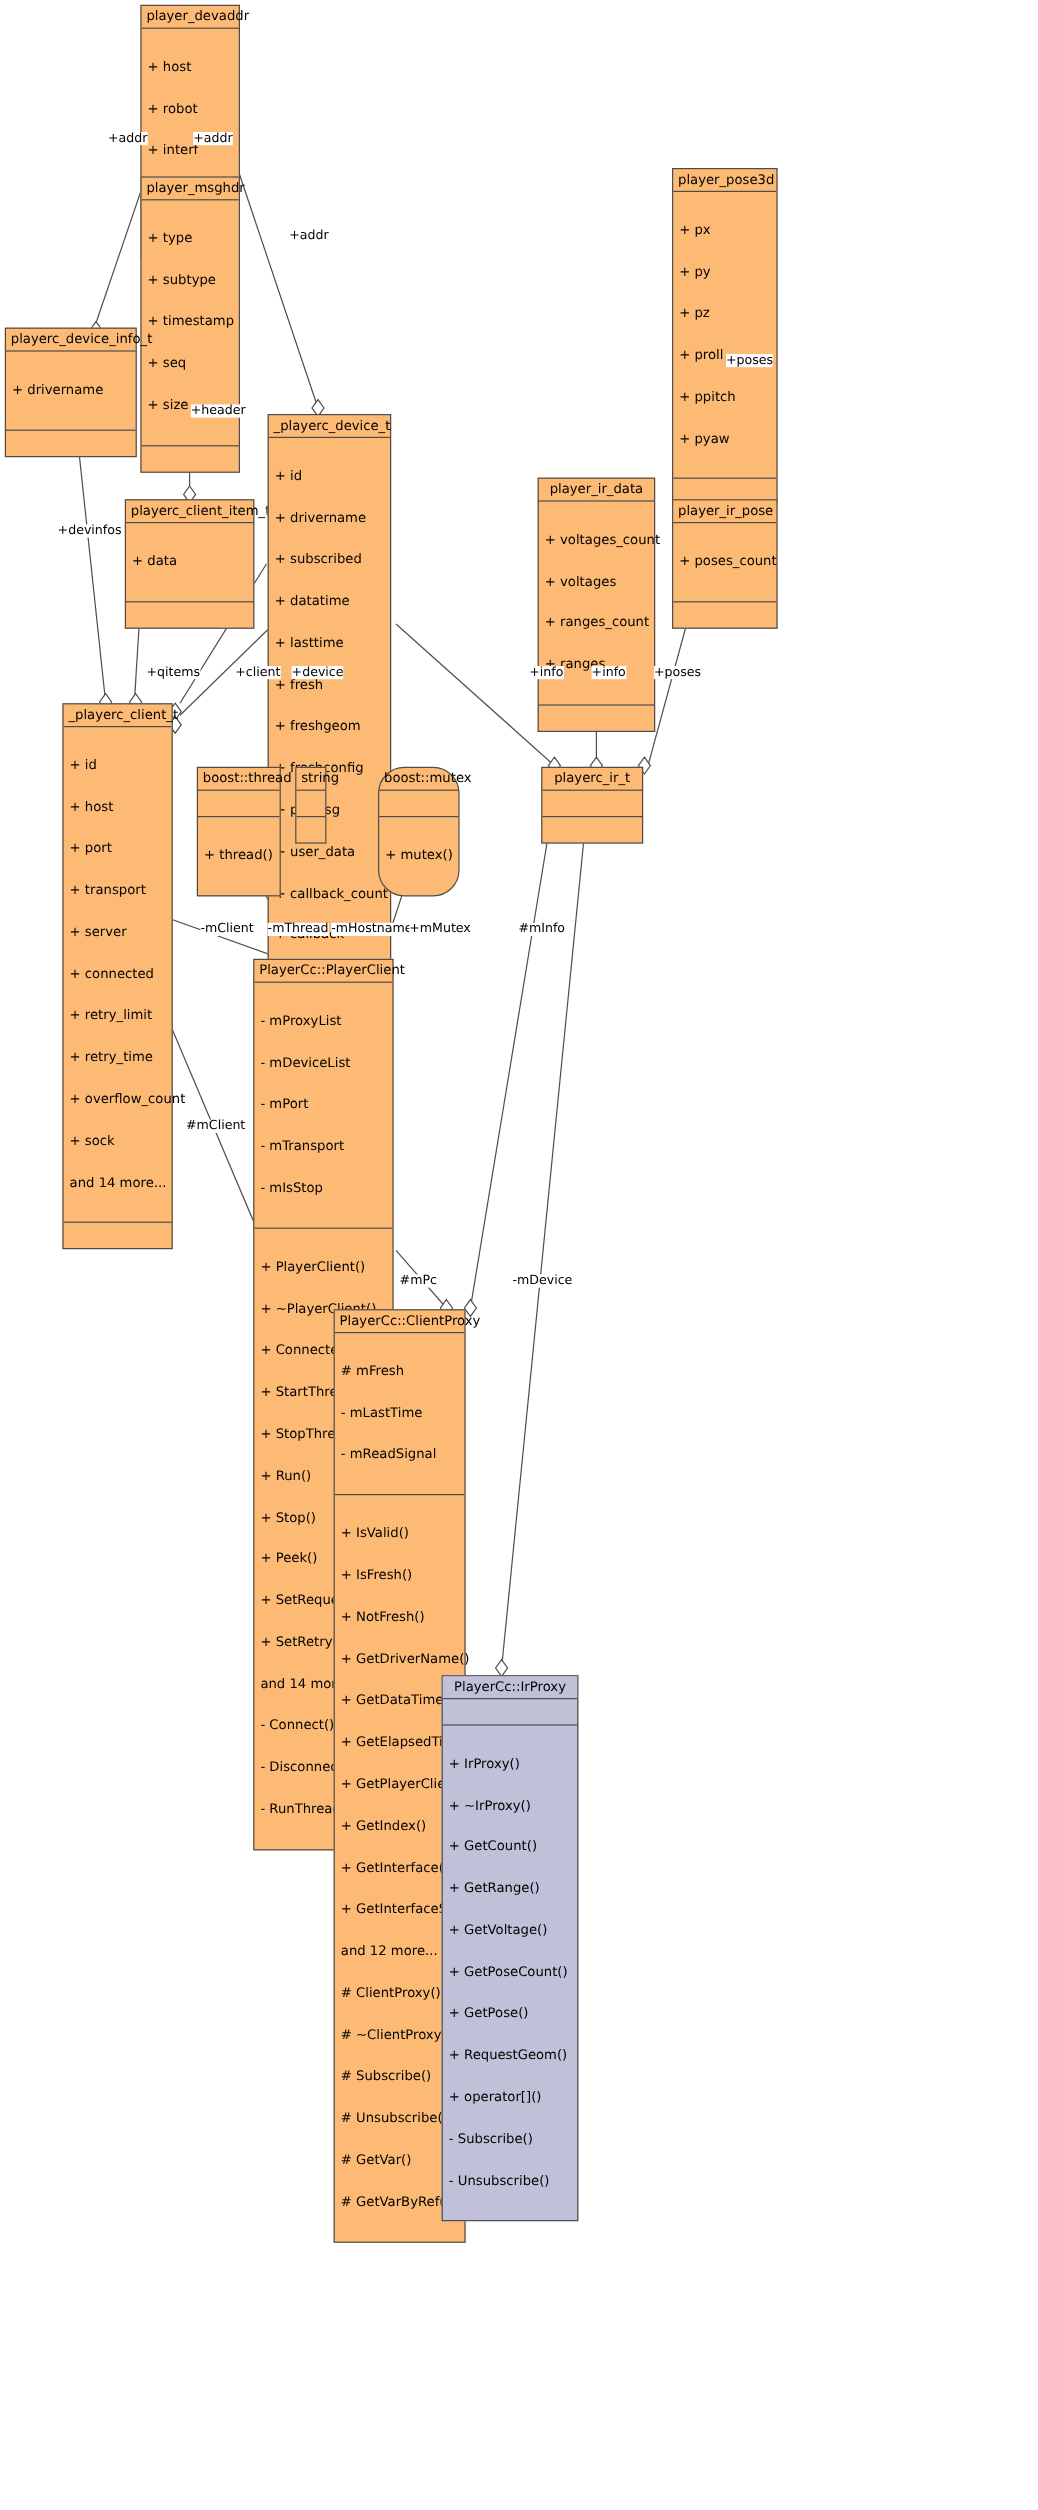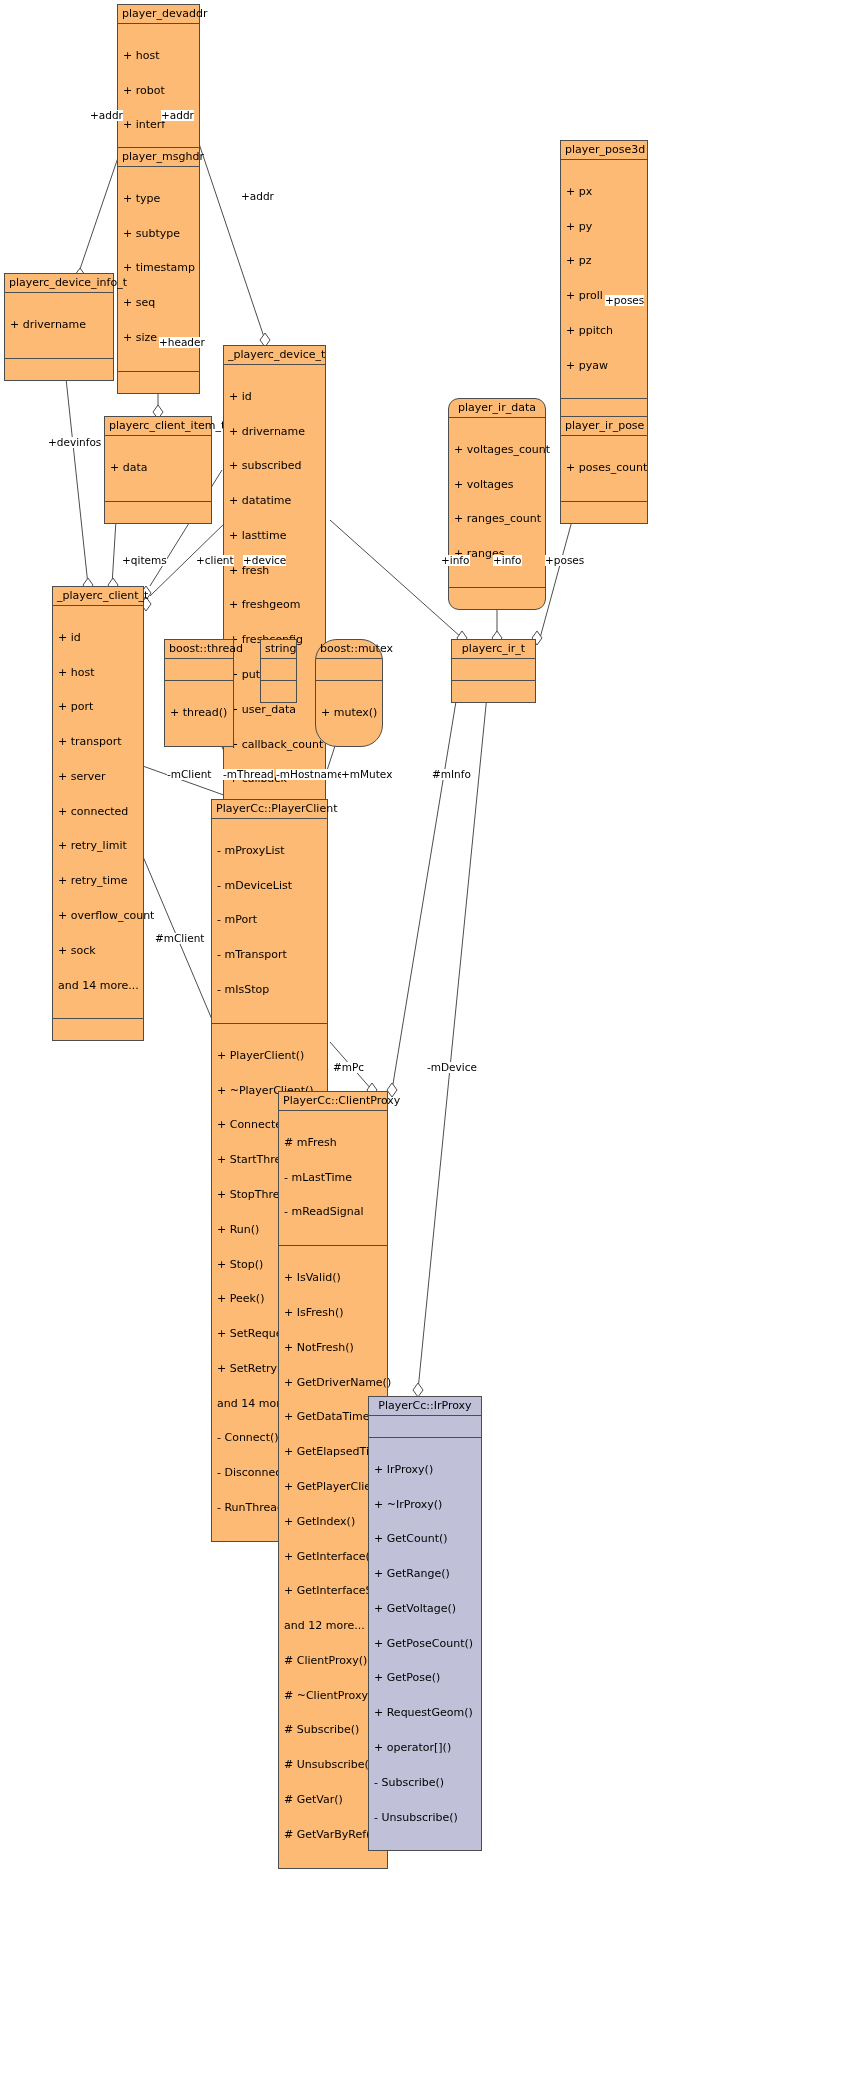--- a/index.html
+++ b/index.html
@@ -207,21 +207,21 @@
       <div class="row">+ px</div>
       <div class="row">+ py</div>
       <div class="row">+ pz</div>
       <div class="row">+ proll</div>
       <div class="row">+ ppitch</div>
       <div class="row">+ pyaw</div>
     </div>
     <div class="ops empty"></div>
   </div>
 
-  <div class="umlbox" style="left:448px;top:398px;width:98px;border-radius:11px;">
+  <div class="umlbox" style="left:448px;top:398px;width:98px;">
     <div class="title">player_ir_data</div>
     <div class="attrs">
       <div class="row">+ voltages_count</div>
       <div class="row">+ voltages</div>
       <div class="row">+ ranges_count</div>
       <div class="row">+ ranges</div>
     </div>
     <div class="ops empty"></div>
   </div>
 
@@ -240,21 +240,21 @@
   </div>
 
   <div class="umlbox" style="left:164px;top:639px;width:70px;">
     <div class="title">boost::thread</div>
     <div class="attrs empty"></div>
     <div class="ops">
       <div class="row">+ thread()</div>
     </div>
   </div>
 
-  <div class="umlbox" style="left:260px;top:639px;width:37px;">
+  <div class="umlbox" style="left:246px;top:639px;width:26px;">
     <div class="title">string</div>
     <div class="attrs empty"></div>
     <div class="ops empty"></div>
   </div>
 
   <div class="umlbox" style="left:315px;top:639px;width:68px;border-radius:22px;">
     <div class="title">boost::mutex</div>
     <div class="attrs empty"></div>
     <div class="ops">
       <div class="row">+ mutex()</div>

